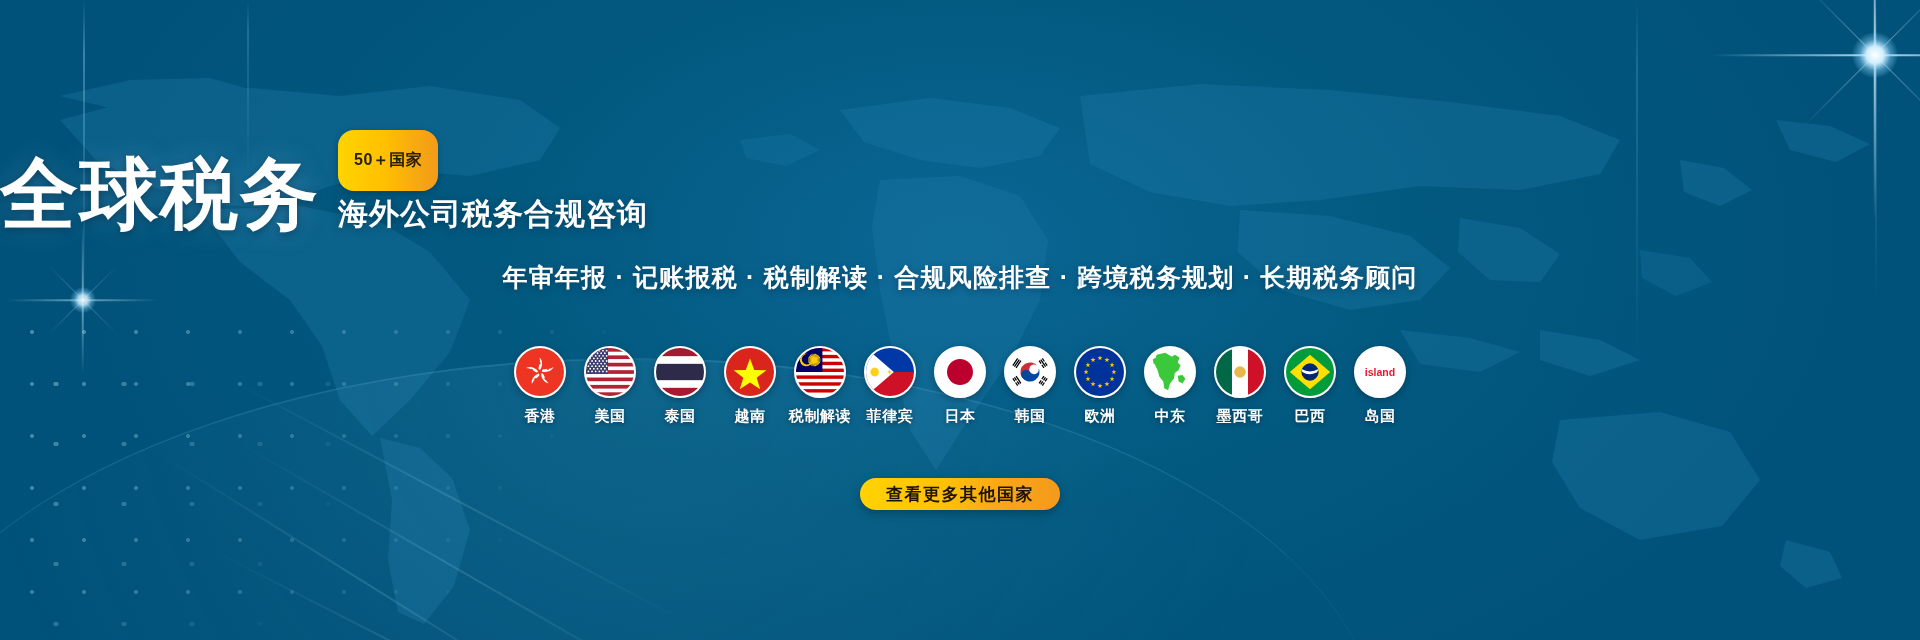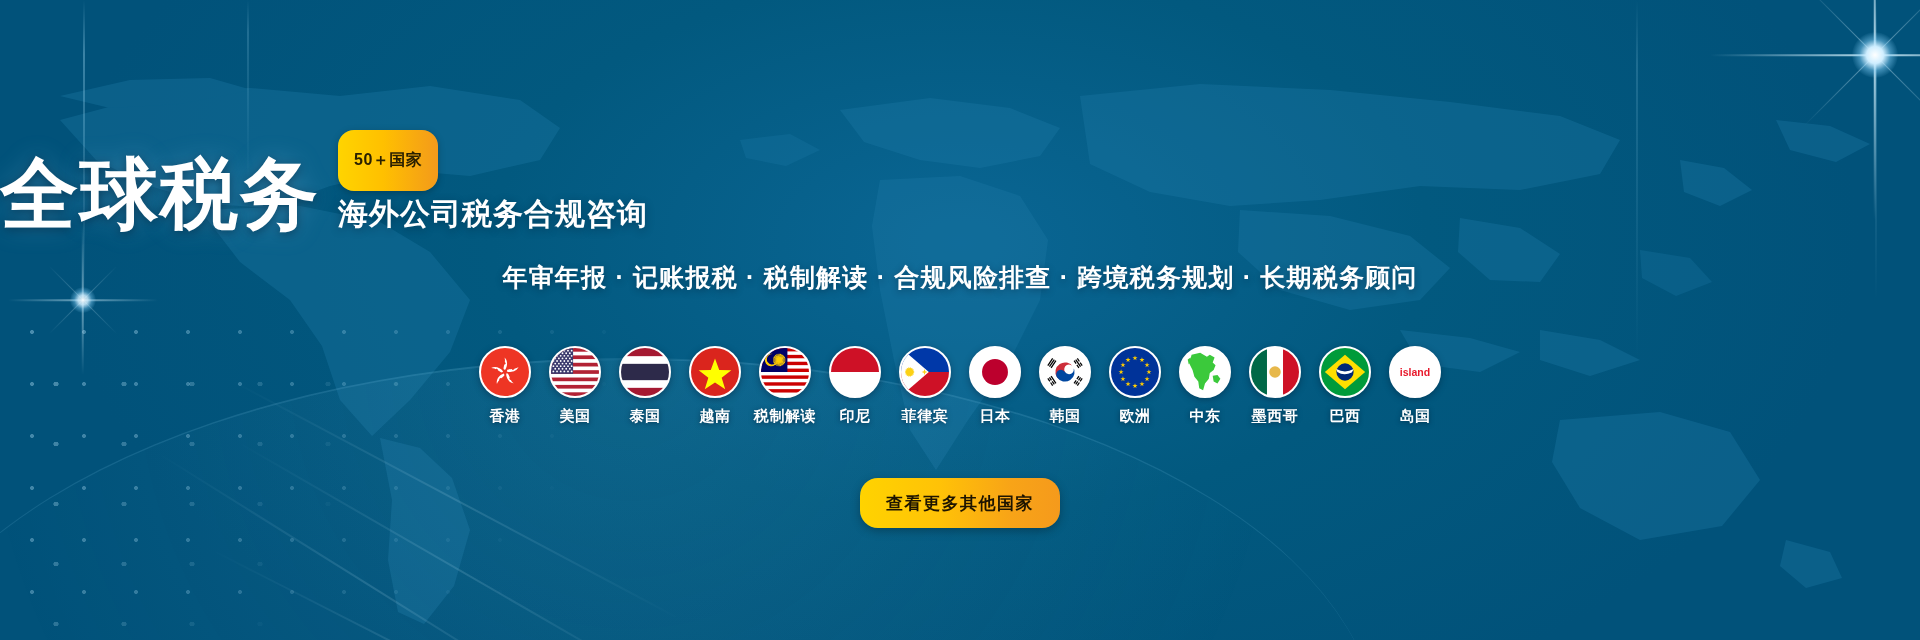--- a/index.html
+++ b/index.html
@@ -138,21 +138,21 @@
   .flag-label{
     font-size:15px;line-height:17px;font-weight:700;color:#ffffff;
     letter-spacing:.6px;white-space:nowrap;
     text-shadow:0 1px 5px rgba(0,20,40,.55);
   }
 
   
   .cta-wrap{position:absolute;left:0;right:0;top:478px;display:flex;justify-content:center;}
   .cta-btn{
     display:inline-flex;align-items:center;justify-content:center;
-    height:50px;padding:0 26px;border:none;border-radius:18px;
+    height:32px;padding:0 26px;border:none;border-radius:18px;
     background:linear-gradient(90deg,#FFD300 0%,#FFC207 40%,#F8A417 75%,#F59A1C 100%);
     color:#1d1400;font-size:17px;font-weight:700;letter-spacing:1.5px;
     font-family:"Liberation Sans","DejaVu Sans",sans-serif;
     box-shadow:0 3px 10px rgba(0,0,0,.28);cursor:pointer;white-space:nowrap;
   }
 </style>
 </head>
 <body>
 
 <div class="banner">
@@ -375,29 +375,20 @@
                 <rect x="-1" y="-13" width="2" height="26" transform="rotate(167.04999999999998)"></rect>
           <circle r="5.5"></circle>
         </g>
             </svg>
           </div>
           <div class="flag-label">税制解读</div>
         </div>
         <div class="flag-item">
           <div class="flag-circle">
             <svg viewBox="0 0 100 100">
-              <rect width="100" height="50" fill="#ce1126"></rect>
-              <rect y="50" width="100" height="50" fill="#fff"></rect>
-            </svg>
-          </div>
-          <div class="flag-label">印尼</div>
-        </div>
-        <div class="flag-item">
-          <div class="flag-circle">
-            <svg viewBox="0 0 100 100">
               <rect width="100" height="50" fill="#0038a8"></rect>
               <rect y="50" width="100" height="50" fill="#ce1126"></rect>
         <path d="M0 0 L58 50 L0 100 Z" fill="#fff"></path>
         <g fill="#fcd116" transform="translate(18,50)">
           <path d="M0,-11 L2.6,-3 L10.5,-3 L4,1.6 L6.5,9.4 L0,4.6 L-6.5,9.4 L-4,1.6 L-10.5,-3 L-2.6,-3 Z" transform="rotate(0) translate(0,0) scale(.92)"></path>
                 <path d="M0,-11 L2.6,-3 L10.5,-3 L4,1.6 L6.5,9.4 L0,4.6 L-6.5,9.4 L-4,1.6 L-10.5,-3 L-2.6,-3 Z" transform="rotate(45) translate(0,0) scale(.92)"></path>
                 <path d="M0,-11 L2.6,-3 L10.5,-3 L4,1.6 L6.5,9.4 L0,4.6 L-6.5,9.4 L-4,1.6 L-10.5,-3 L-2.6,-3 Z" transform="rotate(90) translate(0,0) scale(.92)"></path>
                 <path d="M0,-11 L2.6,-3 L10.5,-3 L4,1.6 L6.5,9.4 L0,4.6 L-6.5,9.4 L-4,1.6 L-10.5,-3 L-2.6,-3 Z" transform="rotate(135) translate(0,0) scale(.92)"></path>
                 <path d="M0,-11 L2.6,-3 L10.5,-3 L4,1.6 L6.5,9.4 L0,4.6 L-6.5,9.4 L-4,1.6 L-10.5,-3 L-2.6,-3 Z" transform="rotate(180) translate(0,0) scale(.92)"></path>
                 <path d="M0,-11 L2.6,-3 L10.5,-3 L4,1.6 L6.5,9.4 L0,4.6 L-6.5,9.4 L-4,1.6 L-10.5,-3 L-2.6,-3 Z" transform="rotate(225) translate(0,0) scale(.92)"></path>

